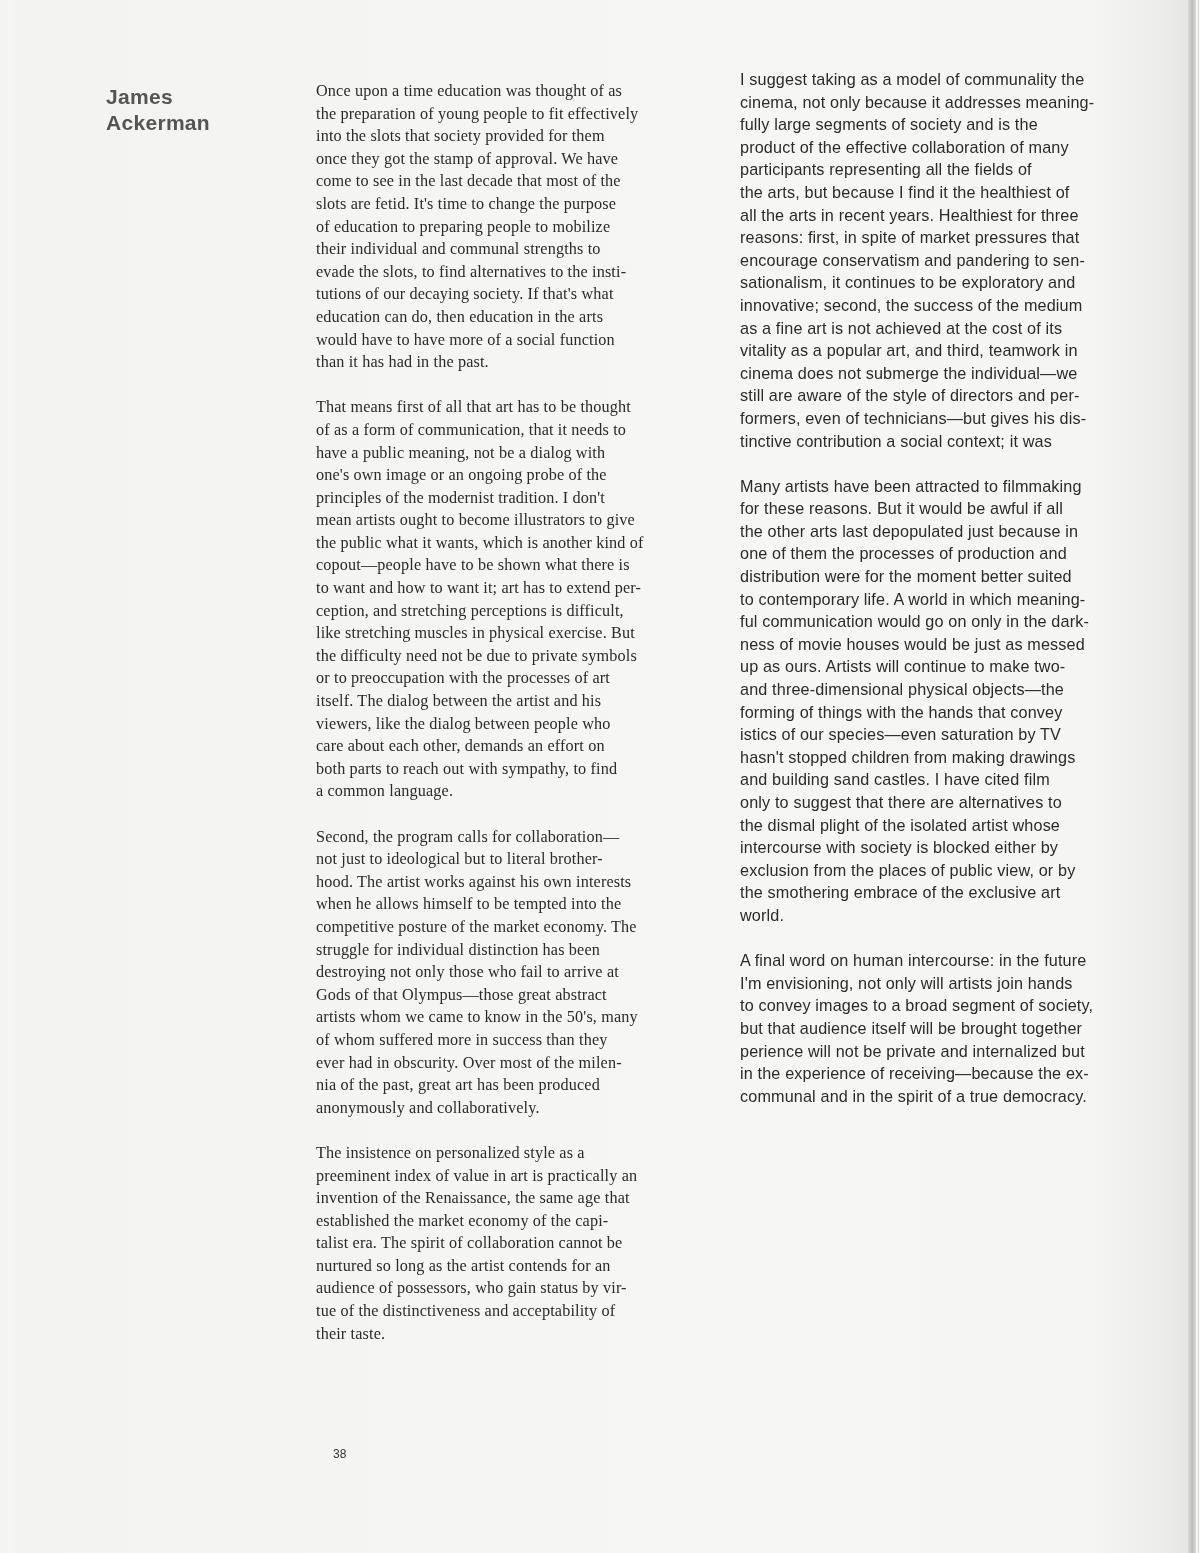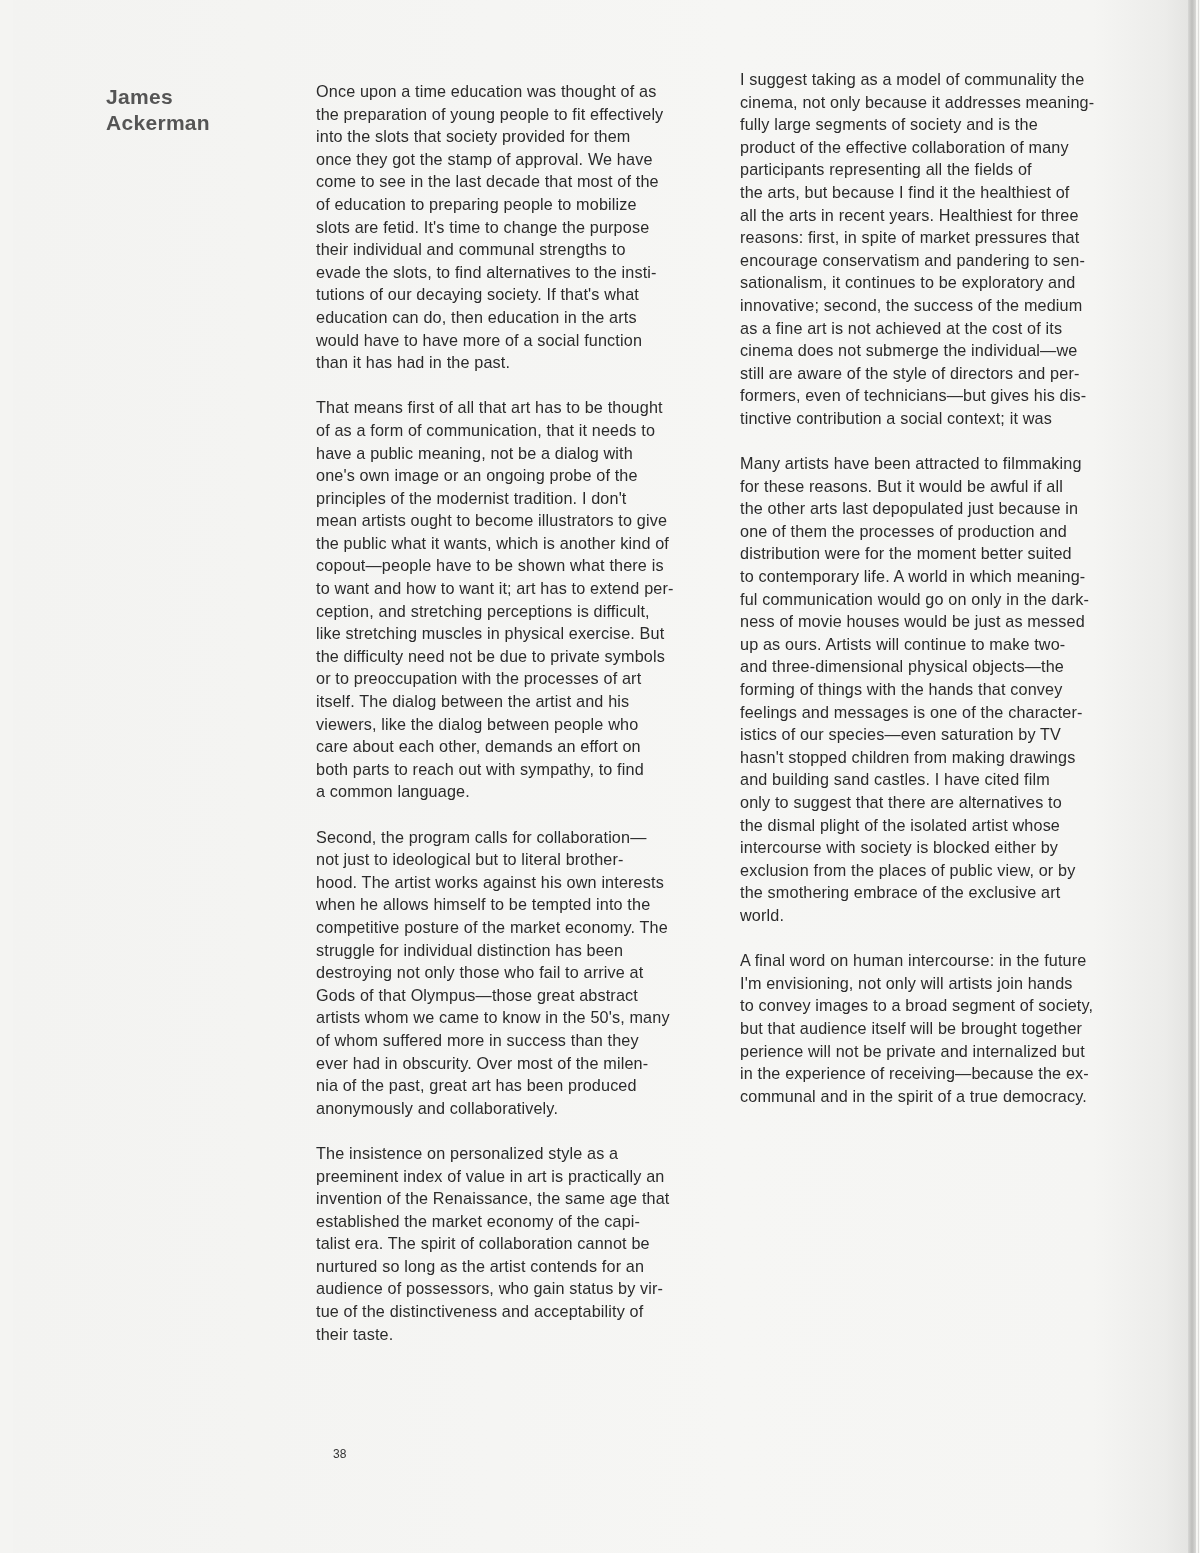--- a/index.html
+++ b/index.html
@@ -55,20 +55,21 @@
       position: absolute;
       font-size: 16.2px;
       line-height: 22.6px;
       color: #2b2b2b;
       letter-spacing: 0.15px;
     }
     .col-left {
       left: 303px;
       top: 80px;
       width: 405px;
+      font-family: Liberation Serif, serif;
     }
     .col-right {
       left: 727px;
       top: 68px;
       width: 420px;
     }
     .para {
       margin: 0 0 22.6px 0;
     }
     .line {
@@ -95,22 +96,22 @@
     <span class="line">Ackerman</span>
   </div>
 
   <div class="column col-left" id="left-col">
       <div class="para">
         <span class="line">Once upon a time education was thought of as</span>
         <span class="line">the preparation of young people to fit effectively</span>
         <span class="line">into the slots that society provided for them</span>
         <span class="line">once they got the stamp of approval.  We have</span>
         <span class="line">come to see in the last decade that most of the</span>
+        <span class="line">slots are fetid.  It's time to change the purpose</span>
         <span class="line">of education to preparing people to mobilize</span>
-        <span class="line">slots are fetid.  It's time to change the purpose</span>
         <span class="line">their individual and communal strengths to</span>
         <span class="line">evade the slots, to find alternatives to the insti-</span>
         <span class="line">tutions of our decaying society.  If that's what</span>
         <span class="line">education can do, then education in the arts</span>
         <span class="line">would have to have more of a social function</span>
         <span class="line">than it has had in the past.</span>
       </div>
       <div class="para">
         <span class="line">That means first of all that art has to be thought</span>
         <span class="line">of as a form of communication, that it needs to</span>
@@ -165,38 +166,38 @@
         <span class="line">fully large segments of society and is the</span>
         <span class="line">product of the effective collaboration of many</span>
         <span class="line">participants representing all the fields of</span>
         <span class="line">the arts, but because I find it the healthiest of</span>
         <span class="line">all the arts in recent years.  Healthiest for three</span>
         <span class="line">reasons: first, in spite of market pressures that</span>
         <span class="line">encourage conservatism and pandering to sen-</span>
         <span class="line">sationalism, it continues to be exploratory and</span>
         <span class="line">innovative; second, the success of the medium</span>
         <span class="line">as a fine art is not achieved at the cost of its</span>
+        <span class="line">vitality as a popular art, and third, teamwork in</span>
         <span class="line">cinema does not submerge the individual—we</span>
         <span class="line">still are aware of the style of directors and per-</span>
         <span class="line">formers, even of technicians—but gives his dis-</span>
         <span class="line">tinctive contribution a social context; it was</span>
       </div>
       <div class="para">
         <span class="line">Many artists have been attracted to filmmaking</span>
         <span class="line">for these reasons.  But it would be awful if all</span>
         <span class="line">the other arts last depopulated just because in</span>
         <span class="line">one of them the processes of production and</span>
         <span class="line">distribution were for the moment better suited</span>
         <span class="line">to contemporary life.  A world in which meaning-</span>
         <span class="line">ful communication would go on only in the dark-</span>
         <span class="line">ness of movie houses would be just as messed</span>
         <span class="line">up as ours.  Artists will continue to make two-</span>
         <span class="line">and three-dimensional physical objects—the</span>
         <span class="line">forming of things with the hands that convey</span>
-        <span class="line">feelings and messages is one of the character-</span>
         <span class="line">istics of our species—even saturation by TV</span>
         <span class="line">hasn't stopped children from making drawings</span>
         <span class="line">and building sand castles.  I have cited film</span>
         <span class="line">only to suggest that there are alternatives to</span>
         <span class="line">the dismal plight of the isolated artist whose</span>
         <span class="line">intercourse with society is blocked either by</span>
         <span class="line">exclusion from the places of public view, or by</span>
         <span class="line">the smothering embrace of the exclusive art</span>
         <span class="line">world.</span>
       </div>

